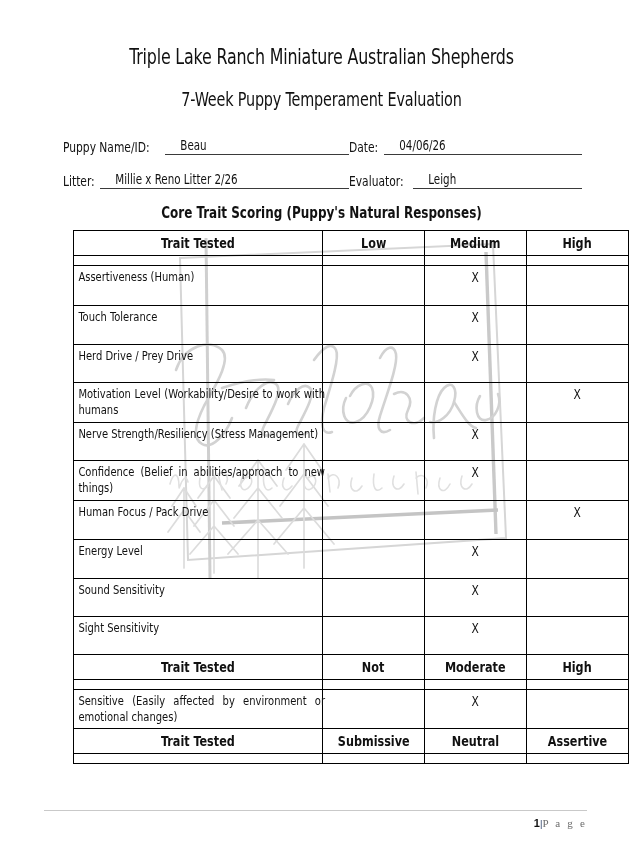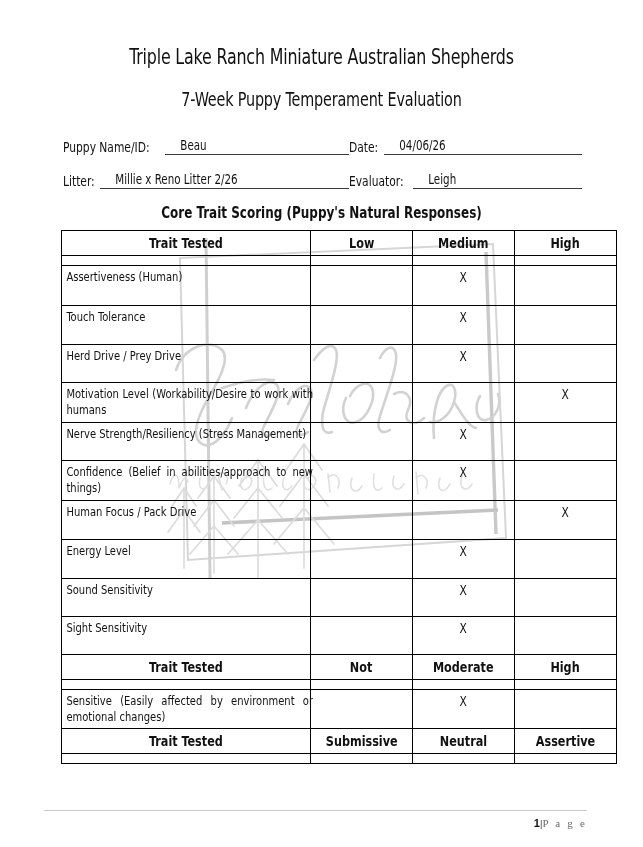--- a/index.html
+++ b/index.html
@@ -123,20 +123,21 @@
   .table-wrap {
     position: relative;
     z-index: 2;
     margin: 0 45px 0 44px;
   }
   table.eval {
     width: 100%;
     border-collapse: collapse;
     table-layout: fixed;
     background: transparent;
+    margin-left: 12px;
   }
   table.eval td {
     border: 1.1px solid #000;
     vertical-align: top;
     padding: 0;
     background: transparent;
   }
 
   col.c-trait  { width: 249px; }
   col.c-opt    { width: 102px; }

